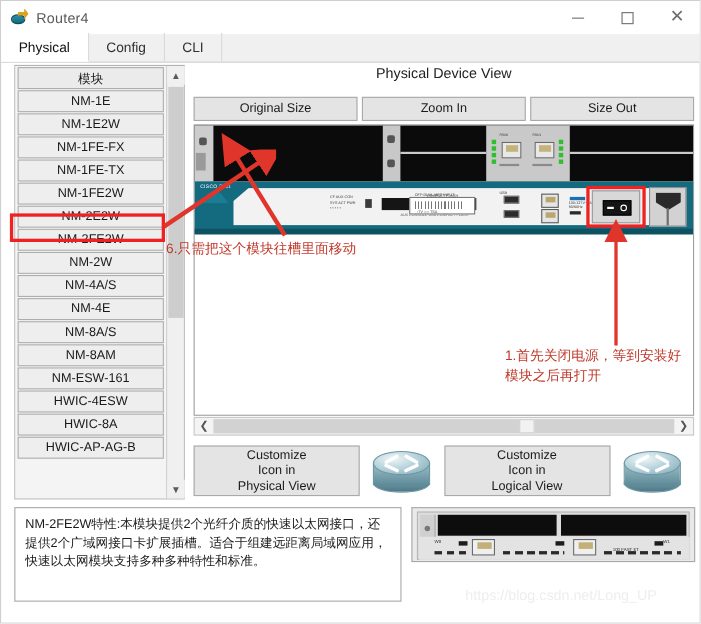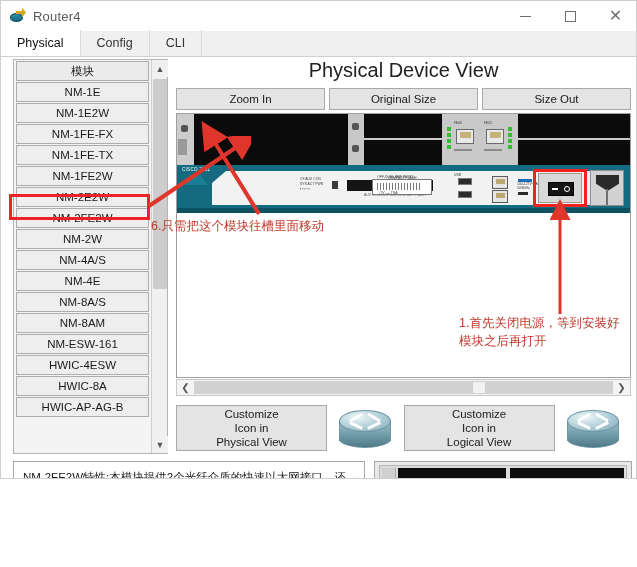--- a/index.html
+++ b/index.html
@@ -5,21 +5,21 @@
   * { box-sizing: border-box; }
   html, body {
     margin: 0; padding: 0;
     width: 637px; height: 567px;
     overflow: hidden;
     background: #ffffff;
     font-family: "Liberation Sans", "DejaVu Sans", sans-serif;
   }
   #app {
     position: relative;
-    width: 637px; height: 479px;
+    width: 637px; height: 567px;
     background: #ffffff;
     border: 1px solid #cfcfcf;
     overflow: hidden;
   }
 
   
   .titlebar {
     position: absolute; left: 0; top: 0;
     width: 637px; height: 30px;
     background: #ffffff;
@@ -125,21 +125,21 @@
     position: absolute; left: 8px; top: 193px;
     width: 141px; height: 26px;
     border: 3px solid #ee2222;
     pointer-events: none;
   }
 
   
   .pdv-title {
     position: absolute; left: 175px; top: 58px;
     width: 455px; text-align: center;
-    font-size: 20px; color: #222;
+    font-size: 13px; color: #222;
   }
   .zoom-row {
     position: absolute; left: 175px; top: 87px;
     width: 455px; height: 22px;
     display: flex; gap: 4px;
   }
   .zbtn {
     flex: 1; background: #e4e4e4;
     border: 1px solid #a9a9a9;
     display: flex; align-items: center; justify-content: center;
@@ -492,22 +492,22 @@
       <div class="arrow up">▲</div>
       <div class="thumb"></div>
       <div class="arrow down">▼</div>
     </div>
   </div>
 
   <div class="redbox-module"></div>
 
   <div class="pdv-title">Physical Device View</div>
   <div class="zoom-row">
+    <div class="zbtn">Original Size</div>
     <div class="zbtn">Zoom In</div>
-    <div class="zbtn">Original Size</div>
     <div class="zbtn">Size Out</div>
   </div>
 
   <div class="devview">
     <div class="router">
       <div class="r-slotarea">
         <div class="r-leftedge">
           <div class="screw"></div>
             <div class="tab2"></div>
         </div>

